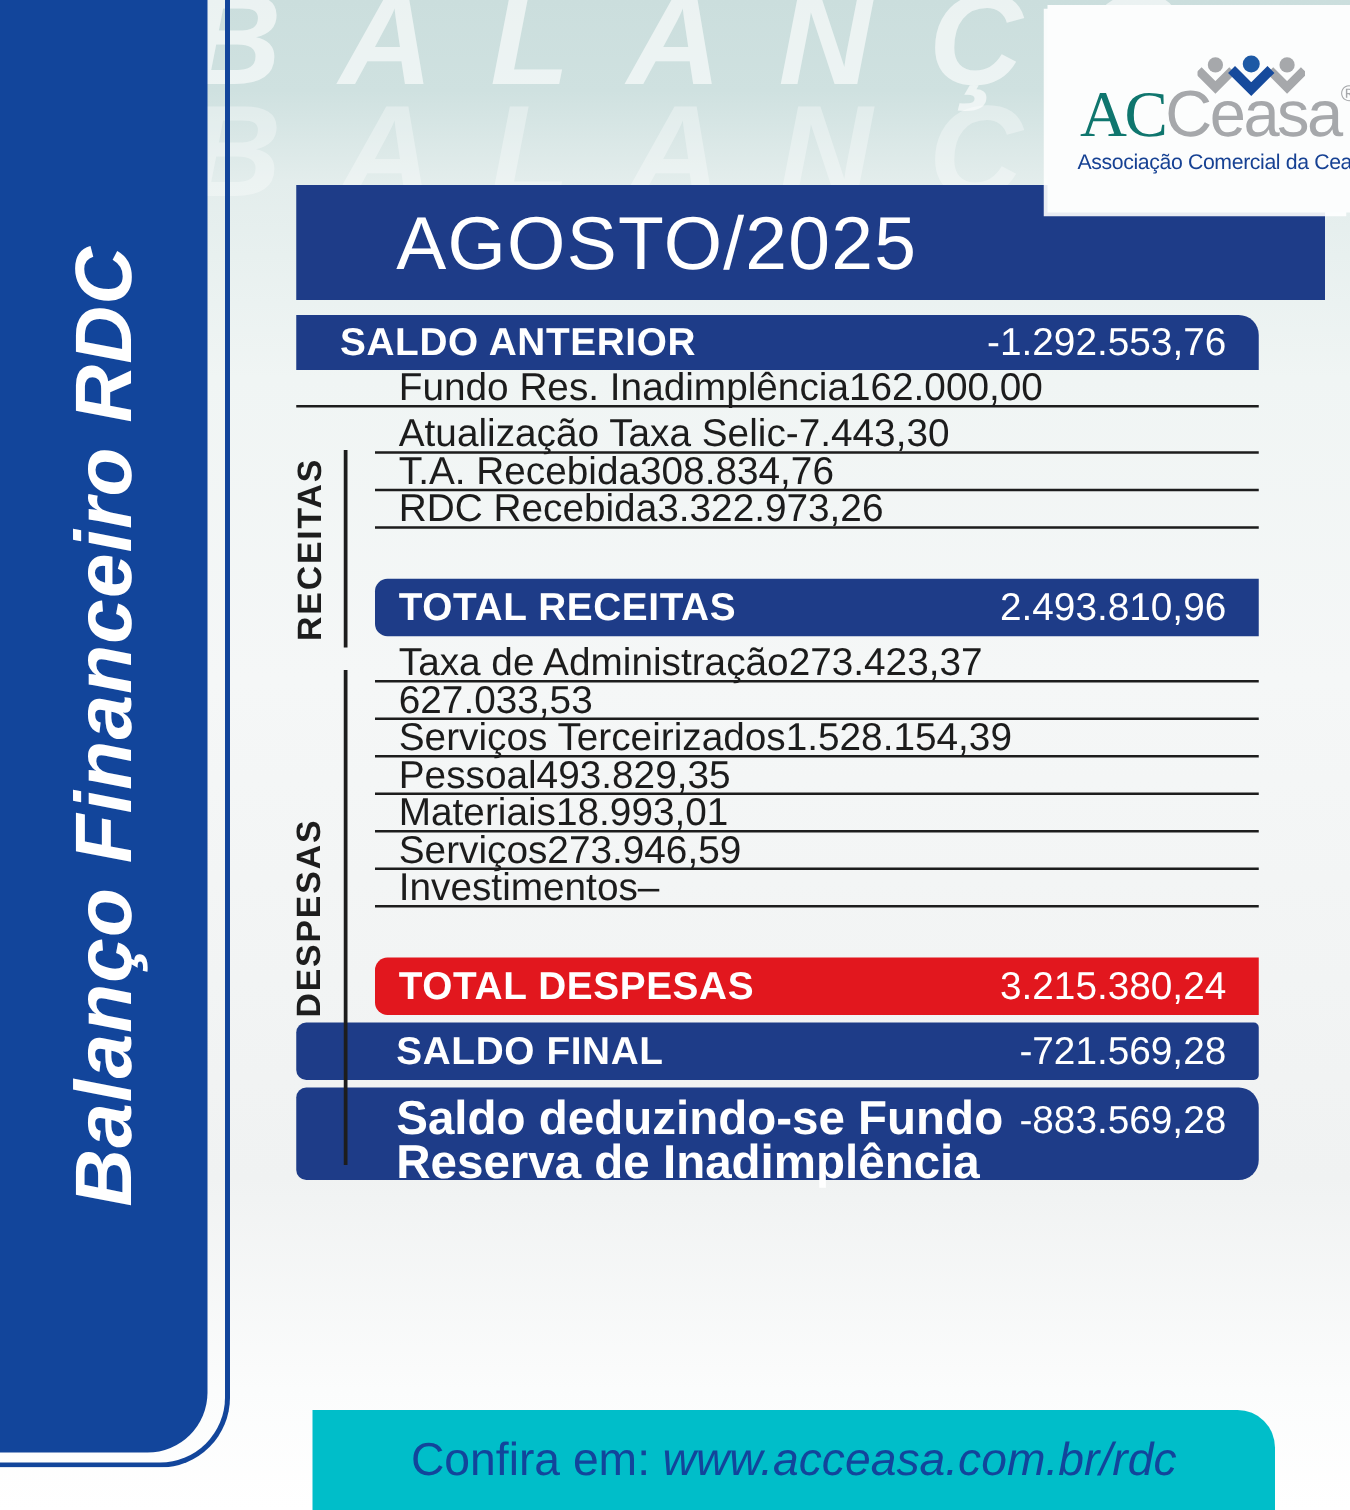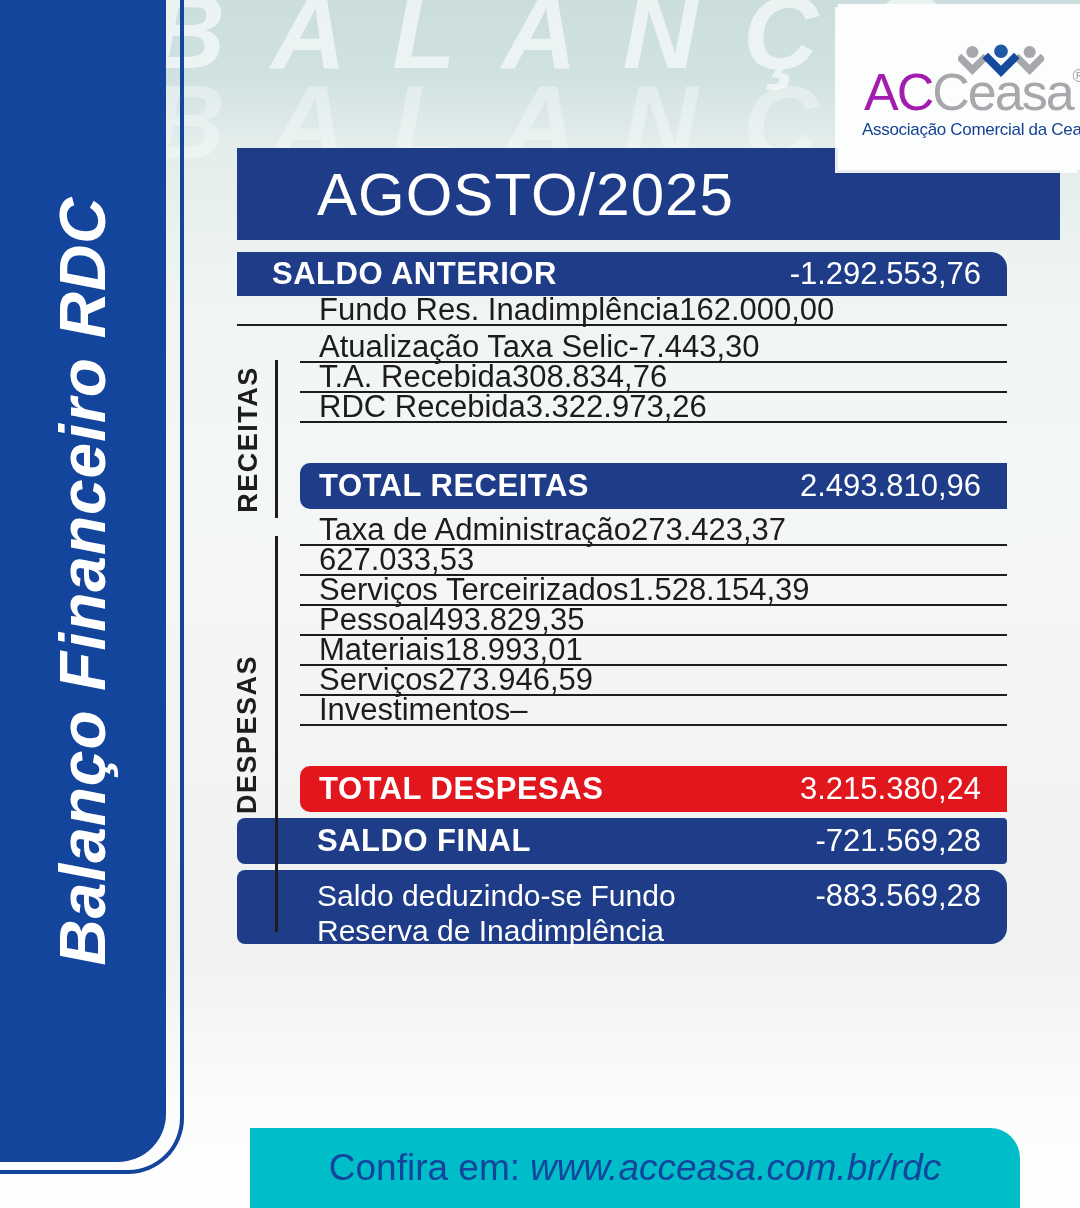--- a/index.html
+++ b/index.html
@@ -22,42 +22,42 @@
     white-space:nowrap;color:#ffffff;font-style:italic;font-weight:bold;font-size:64px;letter-spacing:1px;}
   
   .title-box{position:absolute;left:237px;top:148px;width:823px;height:92px;background:#1e3c88;z-index:4;
     display:flex;align-items:center;padding-left:80px;box-sizing:border-box;}
   .title-box span{color:#ffffff;font-weight:300;font-size:60px;letter-spacing:1px;}
   
   .logo-box{position:absolute;left:838px;top:4px;width:242px;height:166px;background:#fcfdfd;z-index:5;
     box-shadow:-3px 3px 0 rgba(255,255,255,0.9);}
   .logo-icons{position:absolute;left:120px;top:40px;}
   .logo-word{position:absolute;left:26px;top:58px;font-size:52px;letter-spacing:-2px;white-space:nowrap;}
-  .logo-ac{color:#a21caf;}
+  .logo-ac{color:#0f766e;font-family:Liberation Serif, serif;}
   .logo-ceasa{color:#a6a8ab;margin-top:17px;}
   .logo-reg{color:#a6a8ab;font-size:18px;vertical-align:28px;letter-spacing:0;}
   .logo-sub{position:absolute;left:24px;top:116px;font-size:17px;letter-spacing:-0.3px;color:#164193;white-space:nowrap;}
   
   .table{position:absolute;left:237px;top:252px;width:770px;z-index:4;}
   .bar{display:flex;justify-content:space-between;align-items:center;box-sizing:border-box;
     padding:0 26px 0 80px;color:#ffffff;font-size:31px;}
   .bar .bar-label{font-weight:bold;letter-spacing:0.5px;}
   .navy{background:#1e3c88;}
   .red{background:#e2171e;}
   .saldo-anterior{height:44px;border-top-right-radius:16px;padding-left:35px;}
   .row{height:30px;border-bottom:2.5px solid #1d1d1d;display:flex;justify-content:flex-start;
     align-items:center;box-sizing:border-box;font-size:31px;color:#1c1c1c;}
   .row.full{padding:0 30px 0 82px;}
   .group{margin-left:63px;margin-top:7px;}
   .group .row{padding:0 30px 0 19px;}
   .group .bar{height:46px;border-radius:10px 0 0 10px;padding-left:19px;margin-top:40px;}
   .saldo-final{height:46px;margin-top:6px;border-radius:8px 4px 4px 8px;}
   .saldo-deduzido{height:74px;margin-top:6px;border-radius:8px 16px 16px 8px;align-items:flex-start;
     padding-top:8px;}
-  .dedz-label{font-weight:normal;font-size:30px;line-height:35px;}
+  .dedz-label{font-weight:bold;font-size:38px;line-height:35px;}
   .dedz-label span{display:block;}
   
   .vline{position:absolute;left:275px;width:3px;background:#1d1d1d;z-index:4;}
   .vline.receitas{top:360px;height:158px;}
   .vline.despesas{top:536px;height:396px;}
   .vlabel{position:absolute;left:226px;width:44px;display:flex;align-items:center;justify-content:center;z-index:4;}
   .vlabel.receitas{top:360px;height:158px;}
   .vlabel.despesas{top:536px;height:396px;}
   .vlabel span{transform:rotate(-90deg);white-space:nowrap;font-weight:bold;font-size:27px;
     letter-spacing:1.5px;color:#1d1d1d;}

